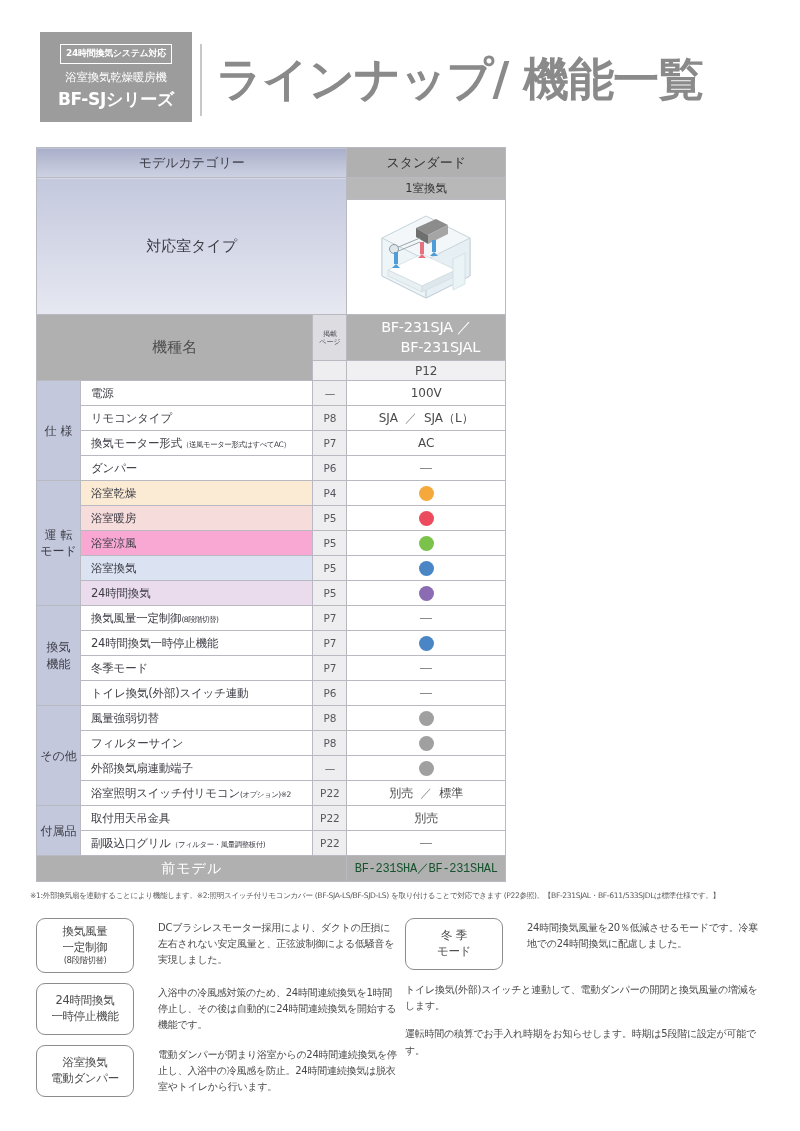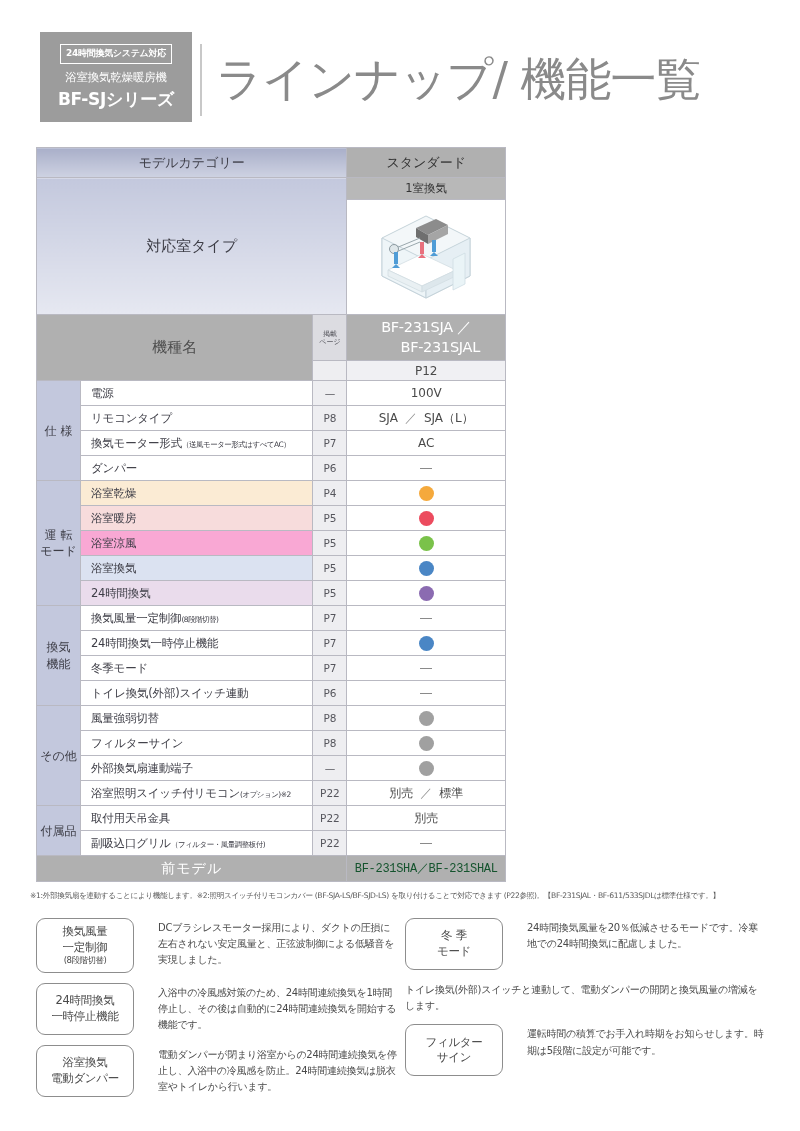--- a/index.html
+++ b/index.html
@@ -31,21 +31,21 @@
     font-weight: bold;
   }
   .badge-sub { color: #ffffff; font-size: 11.5px; letter-spacing: -0.2px; margin-top: 3px; }
   .badge-series { color: #ffffff; font-size: 17px; font-weight: bold; letter-spacing: -0.3px; }
   .title-wrap {
     position: absolute; left: 200px; top: 44px;
     height: 72px; padding-left: 14px;
     display: flex; align-items: center;
     border-left: 2px solid #c8c8c8;
   }
-  .page-title { font-size: 46px; color: #8a8a8a; letter-spacing: -1px; font-weight: normal; }
+  .page-title { font-size: 46px; color: #8a8a8a; letter-spacing: -1px; font-weight: bold; }
 
   
   .spec-table {
     position: absolute; left: 36px; top: 147px;
     width: 470px;
     border-collapse: collapse;
     border: 1.2px solid #6e6e78;
   }
   .spec-table td, .spec-table th {
     border: 0.8px solid #b9b9c2;
@@ -357,20 +357,16 @@
         <div class="fbadge">
           <div>冬 季</div>
           <div>モード</div>
         </div>
         <div class="ftext">24時間換気風量を20％低減させるモードです。冷寒地での24時間換気に配慮しました。</div>
       </div>
       <div class="frow">
         <div class="ftext">トイレ換気(外部)スイッチと連動して、電動ダンパーの開閉と換気風量の増減をします。</div>
       </div>
       <div class="frow">
-        <div class="fbadge">
-          <div>フィルター</div>
-          <div>サイン</div>
-        </div>
         <div class="ftext">運転時間の積算でお手入れ時期をお知らせします。時期は5段階に設定が可能です。</div>
       </div>
     </div>
 </div>
 
 </body></html>

